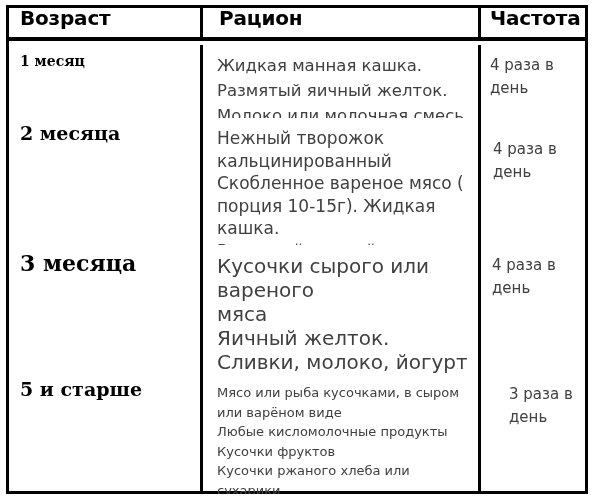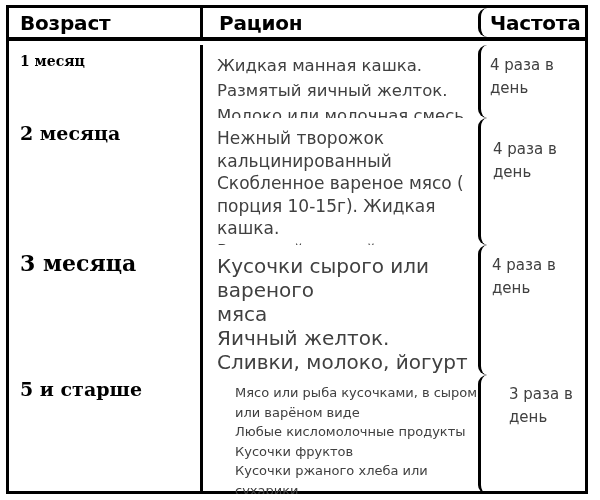--- a/index.html
+++ b/index.html
@@ -38,30 +38,29 @@
     position: absolute;
     top: 0;
     bottom: 0;
     box-sizing: border-box;
     overflow: hidden;
   }
 
   
   .col-age  { left: 0;     width: 179px; }
   .col-diet { left: 191px; width: 290px; border-left: 3px solid #000000; }
-  .col-freq { left: 469px; width: 107px; border-left: 3px solid #000000; border-radius: 9px; }
+  .col-freq { left: 469px; width: 107px; border-left: 3px solid #000000; }
 
   
   .thead {
     height: 33px;
     border-bottom: 4px solid #000000;
   }
   .thead .tcell {
     display: flex;
-    align-items: center;
   }
   .th-label {
     font-family: "DejaVu Sans", "Liberation Sans", sans-serif;
     font-weight: 700;
     font-size: 20px;
     line-height: 1;
     letter-spacing: -0.2px;
     color: #000000;
     white-space: nowrap;
   }
@@ -121,21 +120,21 @@
 
   
   #row-3 { top: 200px; height: 130px; }
   #row-3 .age-label { font-size: 22px; line-height: 1; padding-top: 7px; }
   #row-3 .diet-text { font-size: 20px; line-height: 24px; padding-top: 9px; }
   #row-3 .freq-text { font-size: 15px; line-height: 23px; padding-top: 9px; padding-left: 11px; }
 
   
   #row-4 { top: 330px; height: 119px; }
   #row-4 .age-label { font-size: 19px; line-height: 1; padding-top: 5px; }
-  #row-4 .diet-text { font-size: 13px; line-height: 19.5px; padding-top: 8px; margin-left: 18px; }
+  #row-4 .diet-text { font-size: 13px; line-height: 19.5px; padding-top: 8px; }
   #row-4 .freq-text { font-size: 15px; line-height: 23px; padding-top: 8px; padding-left: 28px; }
 </style>
 </head>
 <body>
 
 <div id="feeding-table">
 
   <div class="trow thead">
     <div class="tcell col-age">
       <span class="th-label">Возраст</span>

